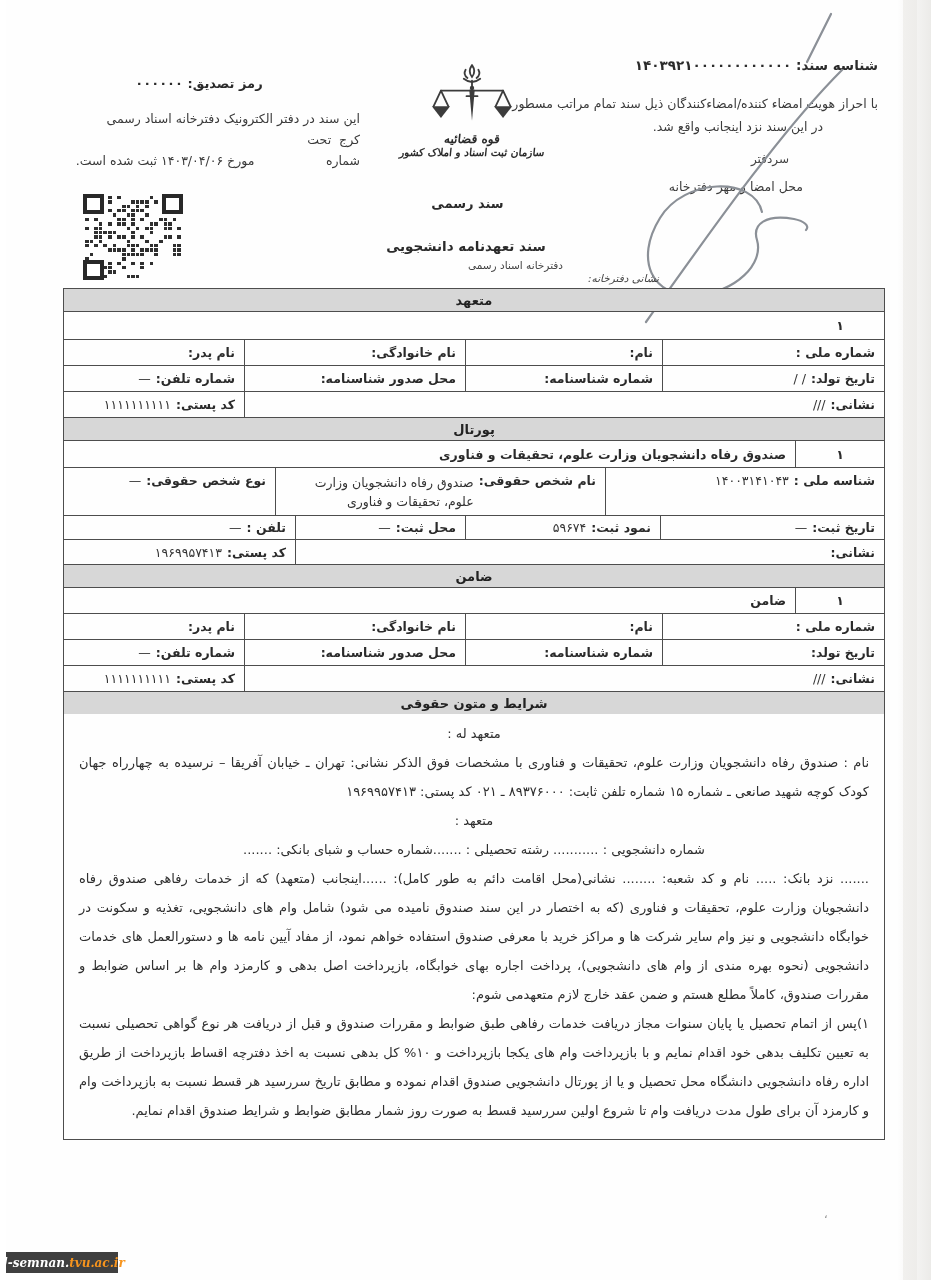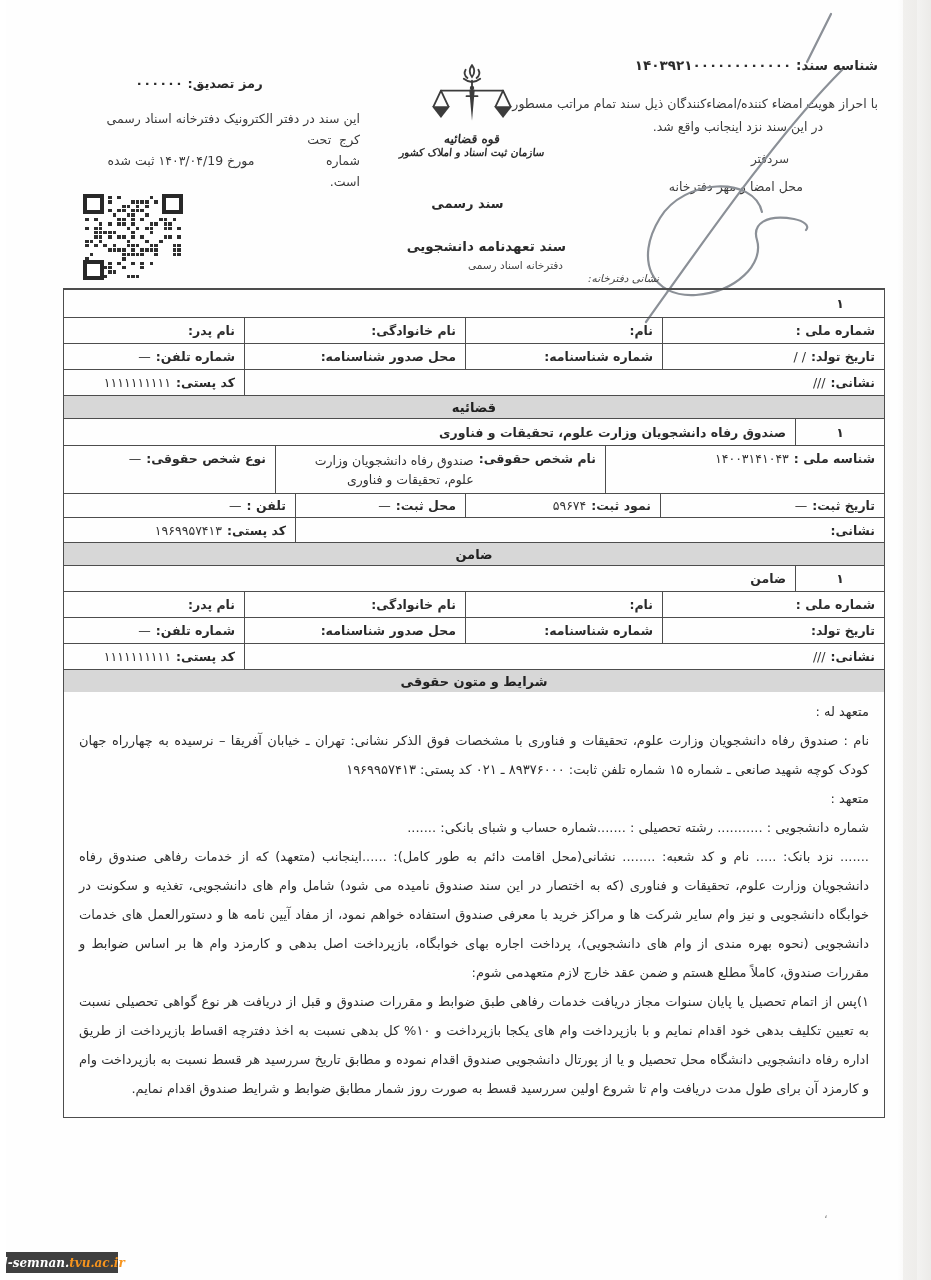--- a/index.html
+++ b/index.html
@@ -13,21 +13,21 @@
   .scan-band{position:absolute;left:897px;top:0;width:14px;height:1280px;background:#ecebe8;opacity:.65;}
   
   .doc-id{right:53px;top:57px;font-size:13.5px;font-weight:bold;letter-spacing:.5px;}
   .attest1{right:53px;top:96px;font-size:12.5px;color:#3a3a3a;}
   .attest2{right:108px;top:119px;font-size:12.5px;color:#3a3a3a;}
   .sardaftar{right:142px;top:152px;font-size:12px;color:#444;}
   .seal-cap{right:128px;top:179px;font-size:12.5px;color:#3a3a3a;}
   .verify{left:88px;top:76px;width:210px;text-align:center;font-size:13px;font-weight:bold;}
   .regblock{left:68px;top:108px;width:286px;font-size:12.5px;line-height:21px;color:#3a3a3a;text-align:right;}
   .kind{left:404px;top:196px;width:115px;text-align:center;font-size:13px;font-weight:bold;}
-  .title{left:380px;top:238px;width:160px;text-align:right;font-size:13.5px;font-weight:bold;margin-left:20px;}
+  .title{left:380px;top:238px;width:160px;text-align:center;font-size:13.5px;font-weight:bold;}
   .office{left:452px;top:259px;width:115px;text-align:center;font-size:10.5px;color:#444;}
   .office-addr{left:582px;top:272px;font-size:10.5px;color:#444;font-style:italic;}
   
   .emblem{left:417px;top:62px;width:98px;text-align:center;}
   .emblem svg{display:block;margin:0 auto;}
   .emb-cap1{font-family:"DejaVu Serif",serif;font-weight:bold;font-size:12px;margin-top:-2px;transform:skewX(-6deg);}
   .emb-cap2{font-family:"DejaVu Serif",serif;font-weight:bold;font-size:10.5px;white-space:nowrap;margin-right:-30px;margin-left:-30px;transform:skewX(-6deg);}
   
   .qr{left:76px;top:193px;width:102px;height:88px;}
   .qr-noise{position:absolute;inset:3px;display:grid;
@@ -52,21 +52,21 @@
   .w221{width:221px;flex:none;} .w197{width:197px;flex:none;}
   .w639{width:639px;flex:none;}
   .w278{width:278px;flex:none;} .w330{width:330px;flex:none;}
   .w223{width:223px;flex:none;} .w195{width:195px;flex:none;} .w170{width:170px;flex:none;}
   .w588{width:588px;flex:none;}
   .tall{min-height:47px;align-items:flex-start;padding-top:5px;}
   .tall .wrapval{white-space:normal;line-height:19px;}
   
   .terms-body{padding:5px 15px 14px 15px;font-size:13px;line-height:29px;color:#2e2e2e;}
   .terms-body p{margin:0;text-align:justify;}
-  .terms-body p.short{text-align:right;}
+  .terms-body p.short{text-align:center;}
   
   .wm{left:0;top:1252px;height:21px;width:112px;background:#3f3f3f;display:flex;align-items:center;
       justify-content:center;direction:ltr;font-family:"DejaVu Serif",serif;font-style:italic;font-weight:bold;
       font-size:12px;color:#ffffff;white-space:nowrap;}
   .wm .or{color:#f7941d;}
   .tinymark{left:818px;top:1208px;font-size:11px;color:#8a8a8a;}
 </style>
 </head>
 <body>
 
@@ -91,21 +91,21 @@
       <path d="M196 212 C 188 176, 118 178, 94 218 C 68 260, 86 298, 130 295 C 170 292, 198 264, 191 240 C 186 224, 200 214, 228 219 C 238 221, 244 226, 240 230"></path>
     </g>
   </svg>
 
   <div class="abs verify">
     <span>رمز تصدیق:</span>
     <span>۰۰۰۰۰۰</span>
   </div>
   <div class="abs regblock">
     <div class="pre">این سند در دفتر الکترونیک دفترخانه اسناد رسمی      کرج  تحت</div>
-    <div class="pre">شماره                  مورخ ۱۴۰۳/۰۴/19 ثبت شده است.</div>
+    <div class="pre">شماره                  مورخ ۱۴۰۳/۰۴/۰۶ ثبت شده است.</div>
   </div>
 
   <div class="abs qr">
     <div class="qr-noise">
         <i style="grid-row:1;grid-column:7"></i>
         <i style="grid-row:1;grid-column:14"></i>
         <i style="grid-row:1;grid-column:16"></i>
         <i style="grid-row:2;grid-column:6"></i>
         <i style="grid-row:2;grid-column:8"></i>
         <i style="grid-row:2;grid-column:9"></i>
@@ -266,20 +266,21 @@
     <div class="emb-cap2">سازمان ثبت اسناد و املاک کشور</div>
   </div>
 
   <div class="abs kind">سند رسمی</div>
   <div class="abs title">سند تعهدنامه دانشجویی</div>
   <div class="abs office">دفترخانه اسناد رسمی</div>
   <div class="abs office-addr">نشانی دفترخانه:</div>
 
   <div class="doc-table">
 
+    <div class="bar">متعهد</div>
     <div class="trow" style="min-height:27px;">
       <div class="cell num">۱</div>
     </div>
     <div class="trow">
       <div class="cell w221">
           <span class="lbl">شماره ملی :</span>
         </div>
       <div class="cell w197">
           <span class="lbl">نام:</span>
         </div>
@@ -310,21 +311,21 @@
       <div class="cell w639">
           <span class="lbl">نشانی:</span>
           <span class="val">///</span>
         </div>
       <div class="cell grow">
           <span class="lbl">کد پستی:</span>
           <span class="val">۱۱۱۱۱۱۱۱۱۱</span>
         </div>
     </div>
 
-    <div class="bar">قضائیه</div>
+    <div class="bar">پورتال</div>
     <div class="trow" style="min-height:26px;">
       <div class="cell num">۱</div>
       <div class="cell grow">
           <span class="lbl">صندوق رفاه دانشجویان وزارت علوم، تحقیقات و فناوری</span>
         </div>
     </div>
     <div class="trow">
       <div class="cell w278 tall">
           <span class="lbl">شناسه ملی :</span>
           <span class="val">۱۴۰۰۳۱۴۱۰۴۳</span>

